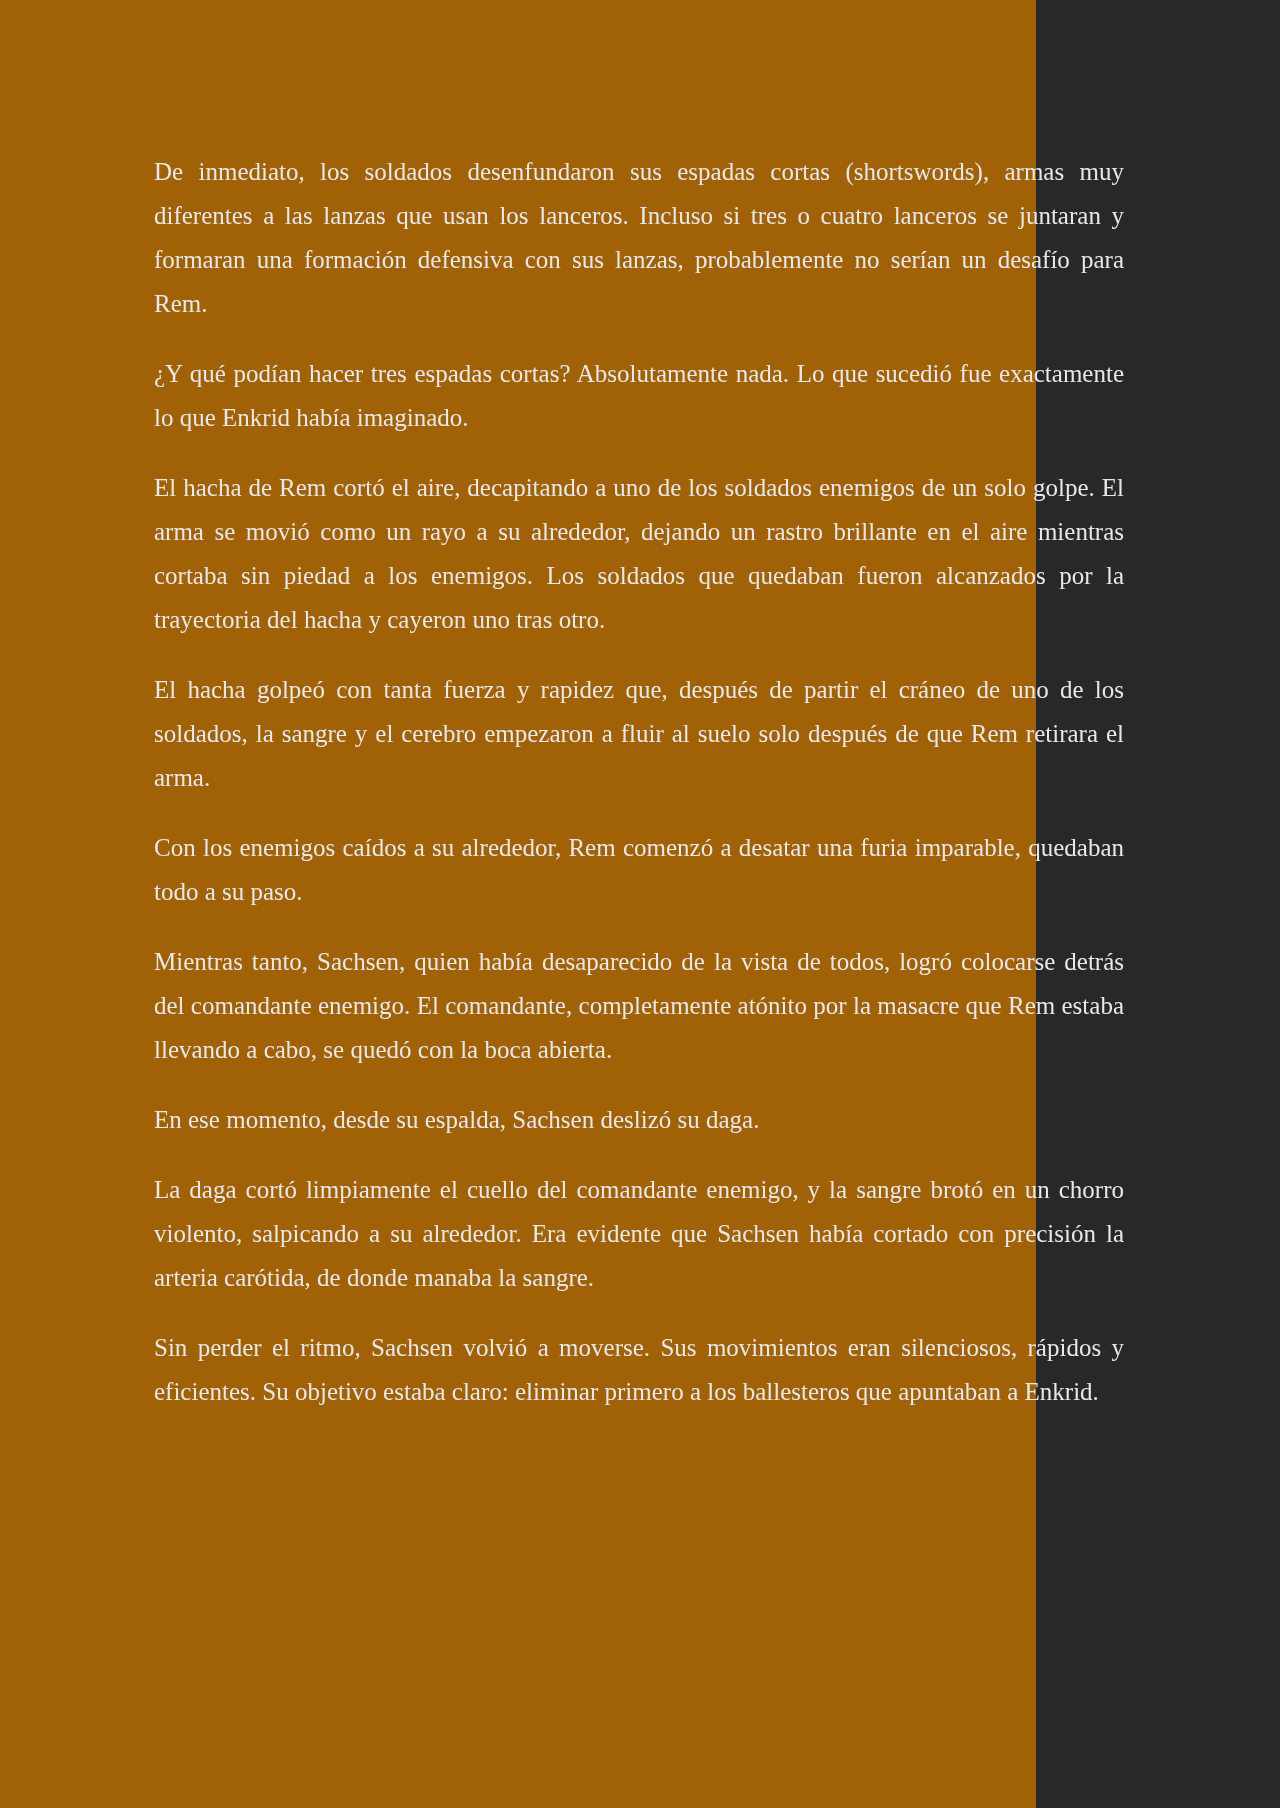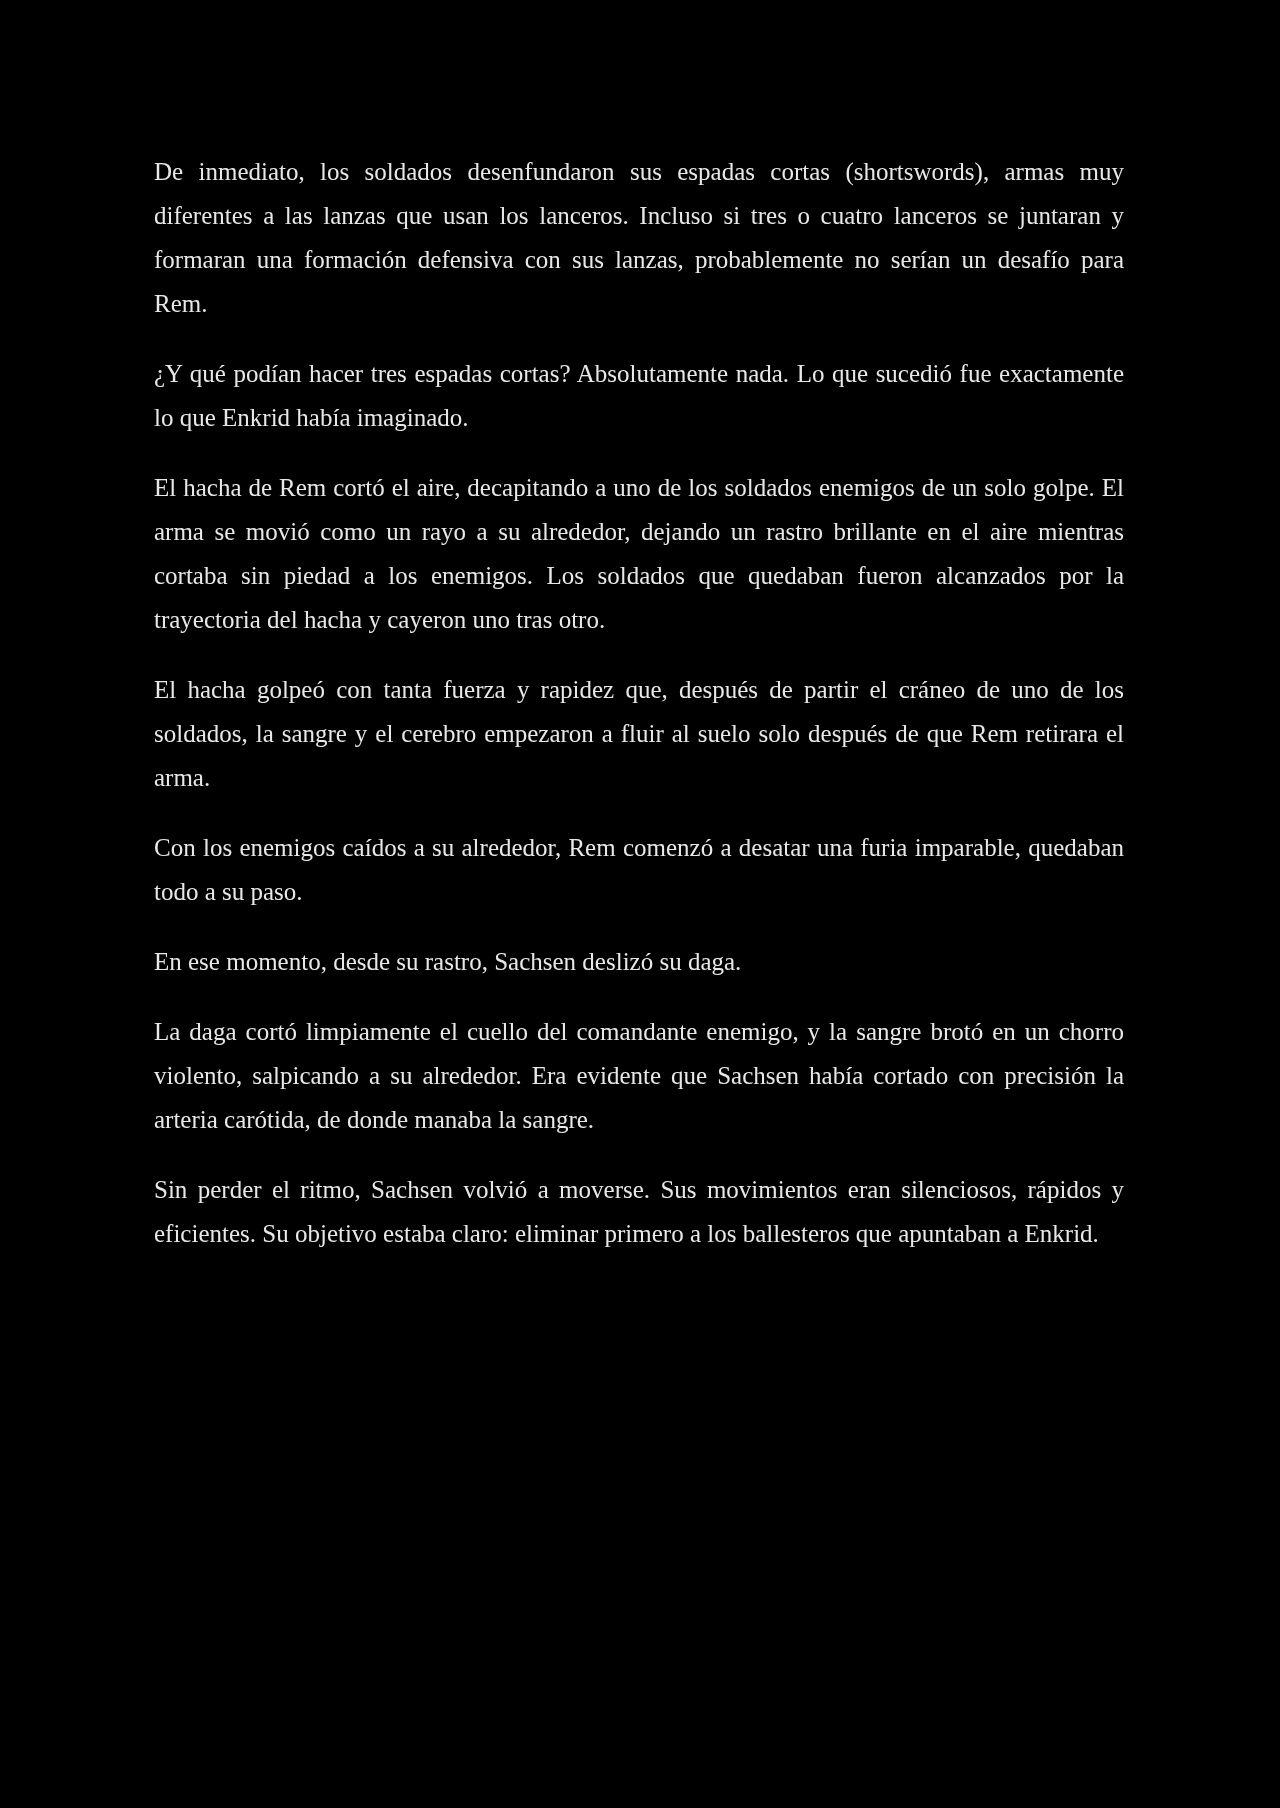--- a/index.html
+++ b/index.html
@@ -7,23 +7,23 @@
       padding: 0;
       background: #282828;
     }
     body {
       width: 1280px;
       height: 1808px;
       overflow: hidden;
     }
     .page {
       position: relative;
-      width: 1280px;
+      width: 1036px;
       height: 1808px;
-      background: #000000;
+      background: #a16207;
     }
     .content {
       position: absolute;
       left: 154px;
       top: 150px;
       width: 970px;
     }
     .para {
       font-family: "Liberation Serif", "DejaVu Serif", serif;
       font-size: 25px;
@@ -37,17 +37,18 @@
 </head>
 <body>
 
 <div class="page">
   <div class="content">
     <p class="para">De inmediato, los soldados desenfundaron sus espadas cortas (shortswords), armas muy diferentes a las lanzas que usan los lanceros. Incluso si tres o cuatro lanceros se juntaran y formaran una formación defensiva con sus lanzas, probablemente no serían un desafío para Rem.</p>
     <p class="para">¿Y qué podían hacer tres espadas cortas? Absolutamente nada. Lo que sucedió fue exactamente lo que Enkrid había imaginado.</p>
     <p class="para">El hacha de Rem cortó el aire, decapitando a uno de los soldados enemigos de un solo golpe. El arma se movió como un rayo a su alrededor, dejando un rastro brillante en el aire mientras cortaba sin piedad a los enemigos. Los soldados que quedaban fueron alcanzados por la trayectoria del hacha y cayeron uno tras otro.</p>
     <p class="para">El hacha golpeó con tanta fuerza y rapidez que, después de partir el cráneo de uno de los soldados, la sangre y el cerebro empezaron a fluir al suelo solo después de que Rem retirara el arma.</p>
     <p class="para">Con los enemigos caídos a su alrededor, Rem comenzó a desatar una furia imparable, quedaban todo a su paso.</p>
-    <p class="para">En ese momento, desde su rastro, Sachsen deslizó su daga.</p>
+    <p class="para">Mientras tanto, Sachsen, quien había desaparecido de la vista de todos, logró colocarse detrás del comandante enemigo. El comandante, completamente atónito por la masacre que Rem estaba llevando a cabo, se quedó con la boca abierta.</p>
+    <p class="para">En ese momento, desde su espalda, Sachsen deslizó su daga.</p>
     <p class="para">La daga cortó limpiamente el cuello del comandante enemigo, y la sangre brotó en un chorro violento, salpicando a su alrededor. Era evidente que Sachsen había cortado con precisión la arteria carótida, de donde manaba la sangre.</p>
     <p class="para">Sin perder el ritmo, Sachsen volvió a moverse. Sus movimientos eran silenciosos, rápidos y eficientes. Su objetivo estaba claro: eliminar primero a los ballesteros que apuntaban a Enkrid.</p>
   </div>
 </div>
 
 </body></html>

